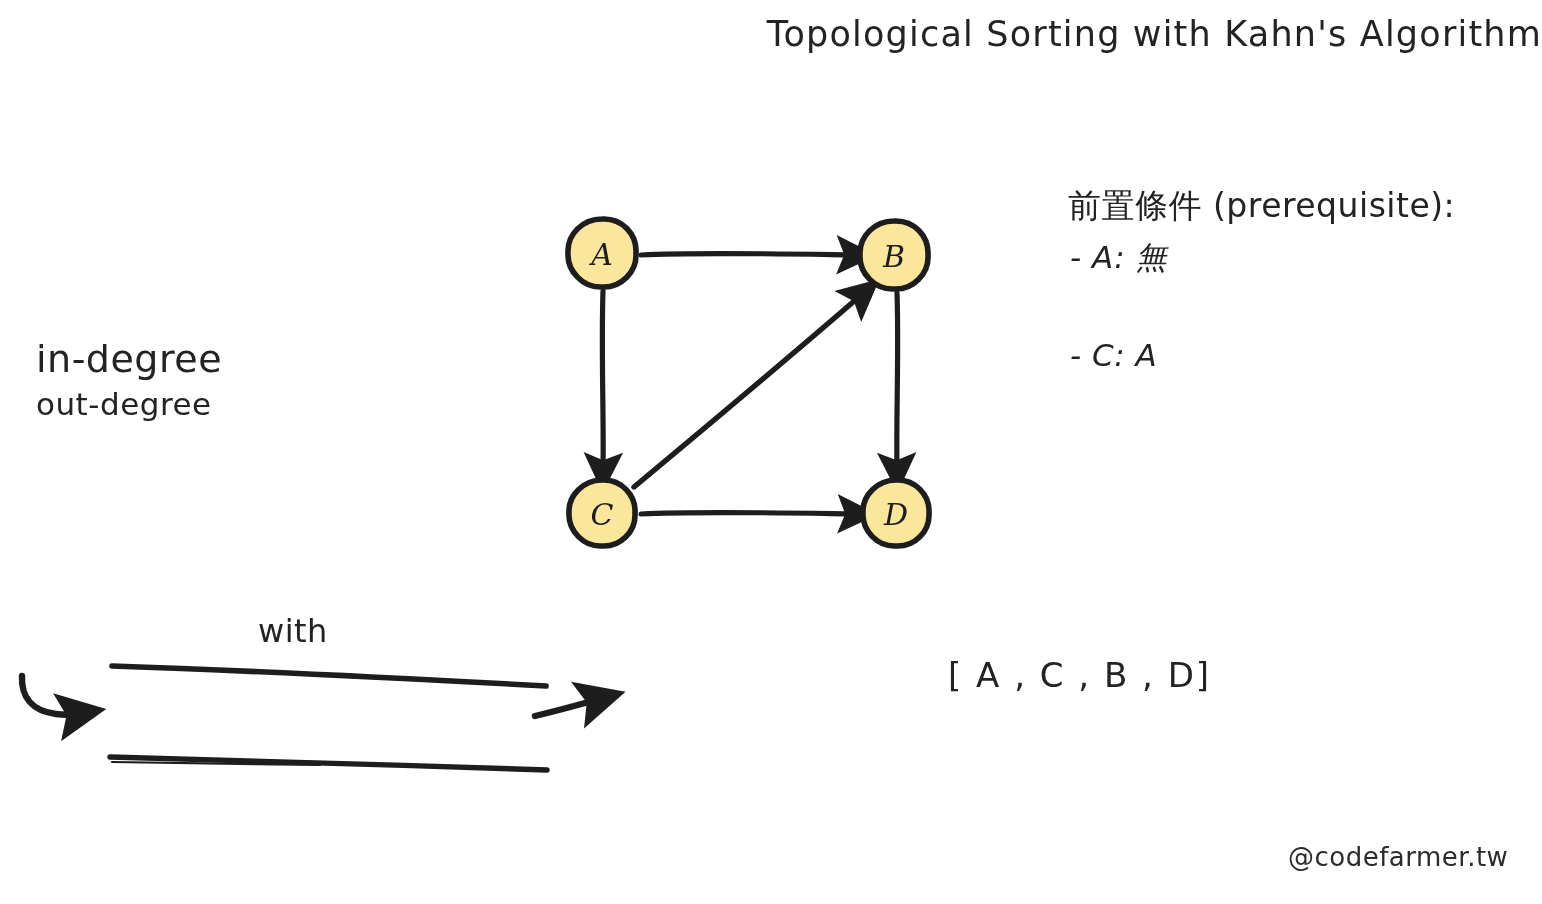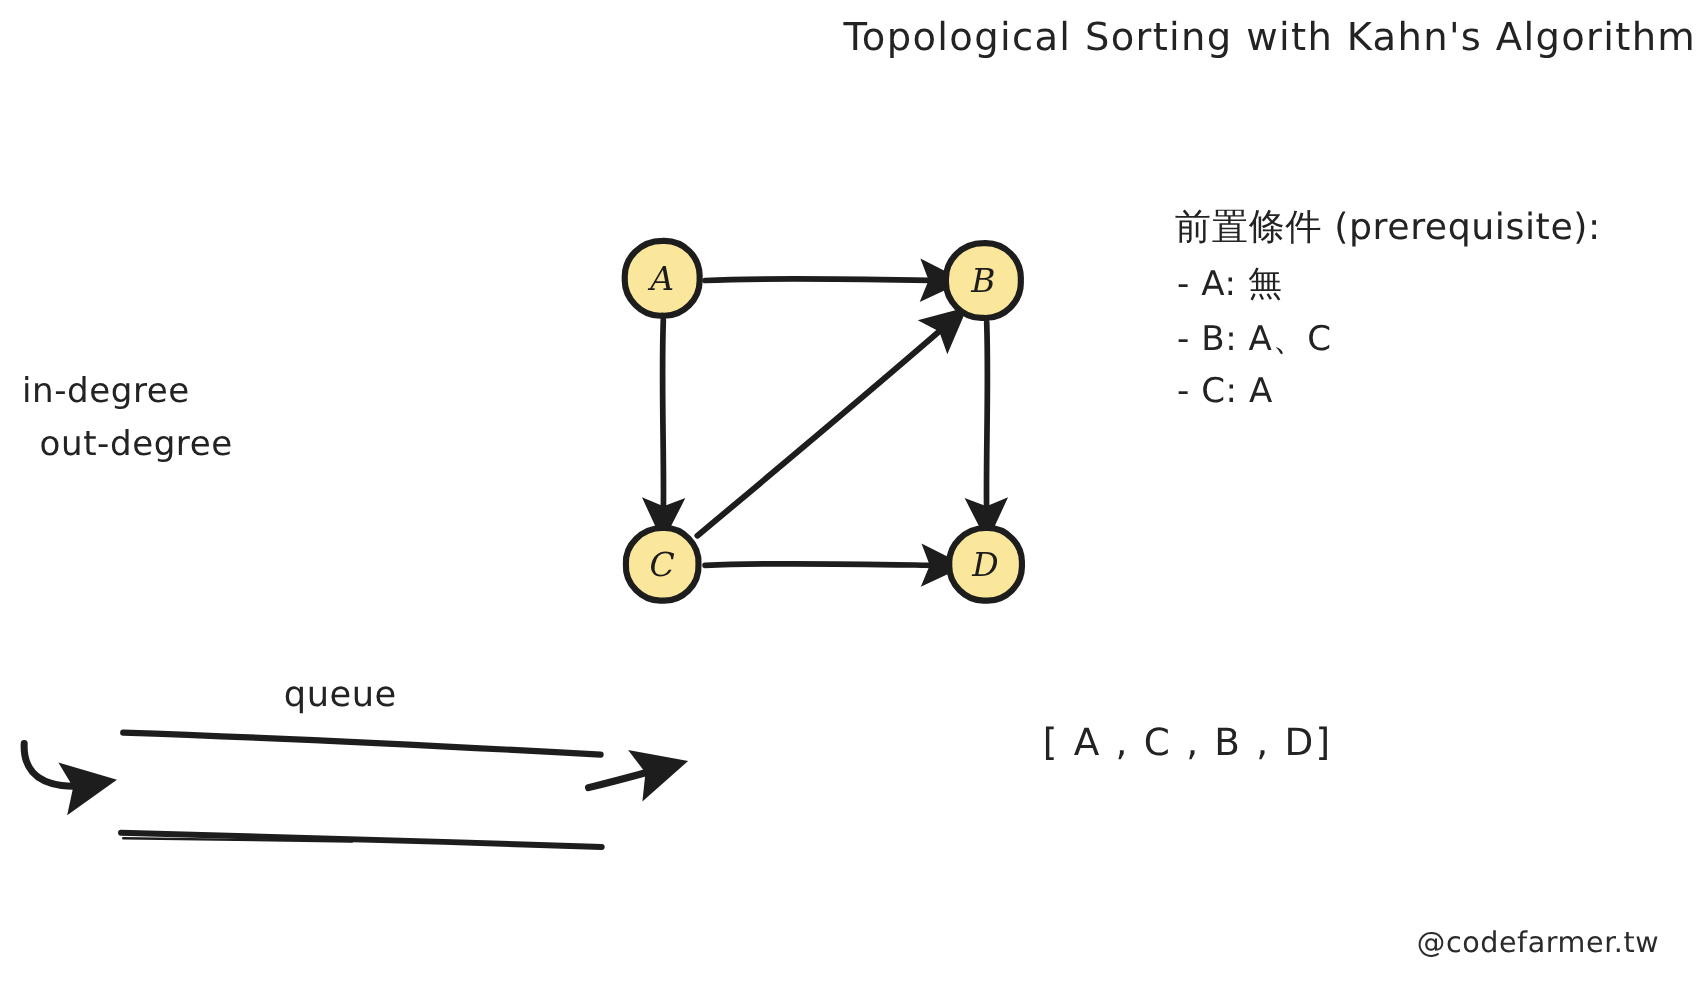--- a/index.html
+++ b/index.html
@@ -30,25 +30,25 @@
   }
 
   #title {
     left: 0; top: 14px;
     width: 1542px;
     text-align: right;
     font-size: 35px;
     letter-spacing: 1.2px;
   }
 
-  #degree-in  { left: 20px; top: 337px; font-size: 31px; }
+  #degree-in  { left: 36px; top: 337px; font-size: 38px; }
   #degree-out { left: 36px; top: 386px; font-size: 31px; }
 
   #prereq-heading { left: 1068px; top: 184px; font-size: 33px; }
-  .prereq-line { left: 1070px; font-size: 31px; }
+  .prereq-line { left: 1070px; font-size: 31px; font-style: italic; }
   #prereq-0 { top: 237px; }
   #prereq-1 { top: 287px; }
   #prereq-2 { top: 337px; }
   #prereq-3 { top: 387px; }
 
   #queue-label { left: 258px; top: 612px; font-size: 32px; }
 
   #order-heading { left: 948px; top: 608px; font-size: 34px; }
   #order-value   { left: 948px; top: 655px; font-size: 34px; letter-spacing: 2px; }
 
@@ -75,24 +75,23 @@
 
 <div class="stage">
 
   <div class="txt" id="title">Topological Sorting with Kahn's Algorithm</div>
 
   <div class="txt" id="degree-in">in-degree</div>
   <div class="txt" id="prereq-heading">前置條件 (prerequisite):</div>
 
   <div class="txt" id="degree-out">out-degree</div>
   <div class="txt prereq-line" id="prereq-0">- A: 無</div>
-  <div class="txt prereq-line" id="prereq-1">- B: A、C</div>
   <div class="txt prereq-line" id="prereq-2">- C: A</div>
 
-  <div class="txt" id="queue-label">queue</div>
+  <div class="txt" id="queue-label">with</div>
 
   <div class="txt" id="watermark">@codefarmer.tw</div>
 
   <div class="txt" id="order-value">[ A , C , B , D]</div>
 
   <svg class="layer" viewBox="0 0 1542 904">
     <defs>
       <marker id="ah" markerWidth="9" markerHeight="9" refX="3.4" refY="4.5" orient="auto" markerUnits="strokeWidth">
         <path d="M0.4,0.7 L8.2,4.5 L0.4,8.3 L1.9,4.5 Z" fill="#1d1d1d"></path>
       </marker>

